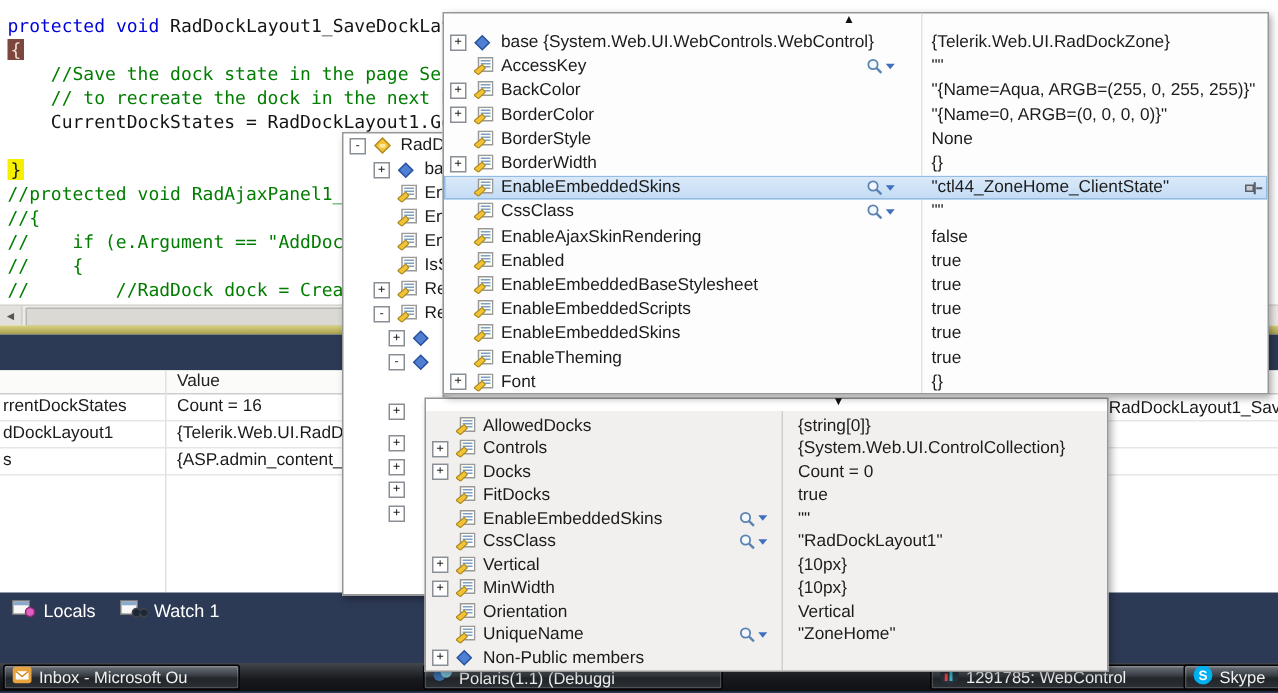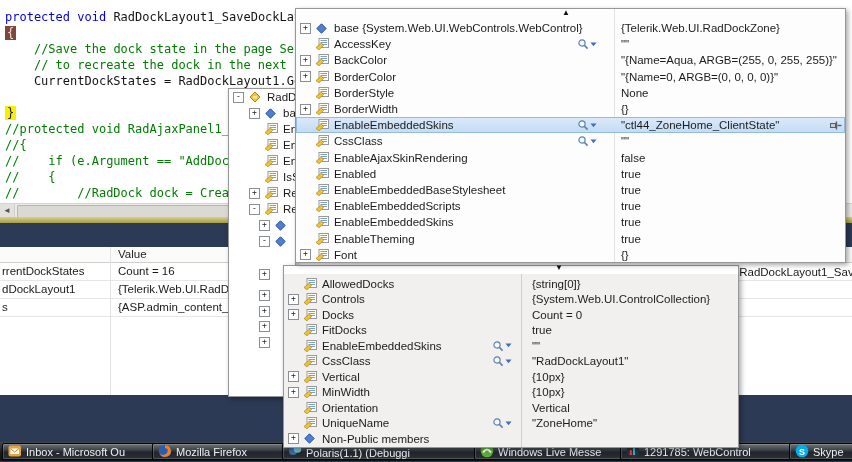--- a/index.html
+++ b/index.html
@@ -130,50 +130,56 @@
         <div class="wrow">
           <span class="wname">s</span>
           <span class="wval">{ASP.admin_content_pulsa</span>
         </div>
       </div>
     <div class="colline"></div>
   </div>
   <div id="watch-fragment">.RadDockLayout1_Sav</div>
 
   <div id="navy-bottom"></div>
+  <div id="debug-tabs">
+      <div class="dtab">
+        <span><svg width="16" height="13">
+            <rect x="0.5" y="1.5" width="11" height="9" fill="#f8f8f8" stroke="#777"></rect>
+            <rect x="1" y="2" width="10" height="2.5" fill="#88a8cc"></rect>
+            <circle cx="12" cy="9" r="3" fill="#e060c0" stroke="#8a2a78"></circle>
+          </svg></span>
+        <span>Locals</span>
+      </div>
+      <div class="dtab">
+        <span><svg width="18" height="13">
+            <rect x="0.5" y="1.5" width="11" height="9" fill="#f8f8f8" stroke="#777"></rect>
+            <rect x="1" y="2" width="10" height="2.5" fill="#88a8cc"></rect>
+            <circle cx="11" cy="9.5" r="2.8" fill="#1a2838" stroke="#444"></circle>
+            <circle cx="16" cy="9.5" r="2.6" fill="#1a2838" stroke="#444"></circle>
+            <line x1="12.5" y1="9" x2="14.5" y2="9" stroke="#1a2838"></line>
+          </svg></span>
+        <span>Watch 1</span>
+      </div>
+    </div>
 
   <div id="taskbar">
       <div class="tbtn" style="left: 2px; width: 146px;">
         <span><svg width="14" height="14">
             <rect x="0.5" y="1.5" width="12.5" height="11" rx="2" fill="#e8a33d"></rect>
             <rect x="2.5" y="4.5" width="8.5" height="5.5" fill="#fff"></rect>
             <path d="M2.5 4.5 L6.7 8 L11 4.5" stroke="#d08a20" fill="none"></path>
           </svg></span>
         <span>Inbox - Microsoft Ou</span>
       </div>
-      <div class="tbtn" style="left: 152px; width: 126px;">
-        <span><svg width="14" height="14">
-            <circle cx="7" cy="7" r="6.3" fill="#2a5db0"></circle>
-            <path d="M7 1.2 A5.8 5.8 0 1 1 1.8 9.5 A4.6 4.6 0 0 0 9.5 5 L7 4 Z" fill="#f28021"></path>
-          </svg></span>
-        <span>Mozilla Firefox</span>
-      </div>
       <div class="tbtn" style="left: 282px; width: 188px; align-items: flex-end;">
         <span><svg width="14" height="14">
             <circle cx="5" cy="8" r="4" fill="#3a6ea8"></circle>
             <circle cx="9.5" cy="6" r="3.8" fill="#7ec8e0" opacity="0.9"></circle>
           </svg></span>
         <span>Polaris(1.1) (Debuggi</span>
-      </div>
-      <div class="tbtn" style="left: 474px; width: 142px;">
-        <span><svg width="14" height="14">
-            <circle cx="7" cy="7" r="6.3" fill="#58b030"></circle>
-            <path d="M3 8.5 Q7 2.5 11 8.5" stroke="#fff" stroke-width="2" fill="none"></path>
-          </svg></span>
-        <span>Windows Live Messe</span>
       </div>
       <div class="tbtn" style="left: 620px; width: 166px;">
         <span><svg width="14" height="14">
             <circle cx="7" cy="7" r="6.3" fill="#26323e"></circle>
             <rect x="3.8" y="6" width="2" height="5" fill="#e84040"></rect>
             <rect x="7" y="3.5" width="2" height="7.5" fill="#40b0c0"></rect>
           </svg></span>
         <span>1291785: WebControl</span>
       </div>
       <div class="tbtn" style="left: 789px; width: 61px;">

